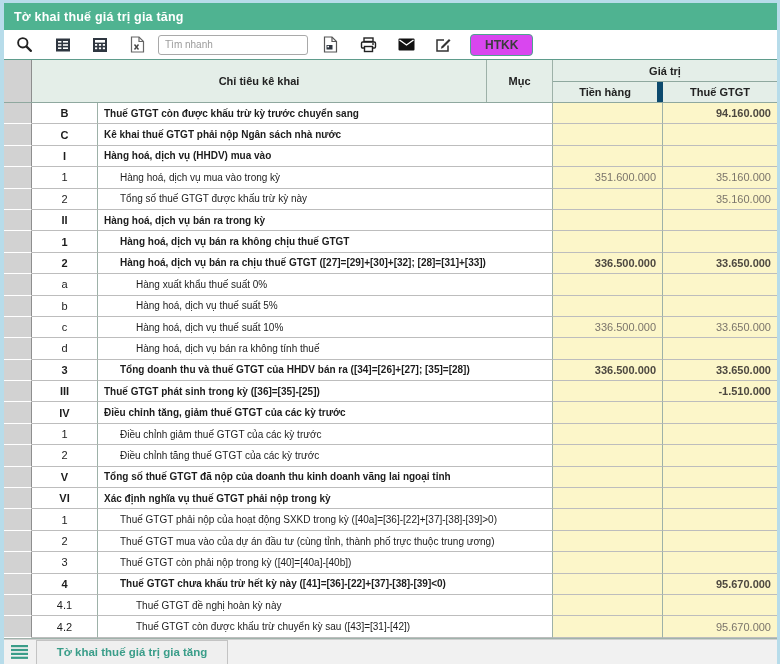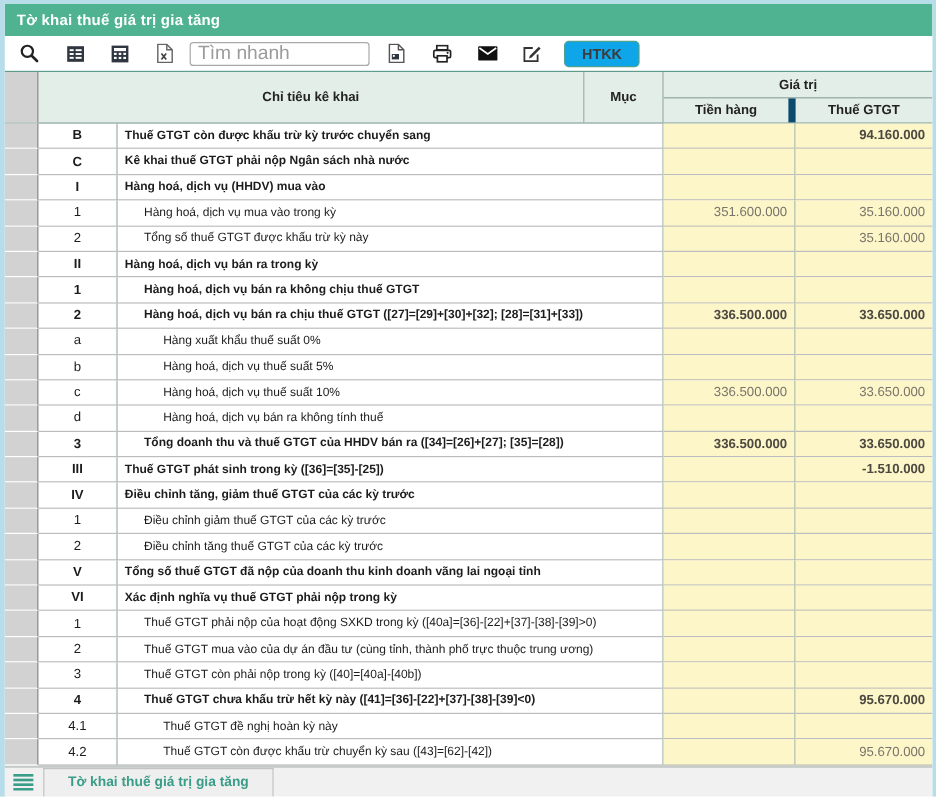--- a/index.html
+++ b/index.html
@@ -13,25 +13,25 @@
     height:27px;background:#4fb391;color:#fff;font-size:12.5px;font-weight:bold;
     display:flex;align-items:center;padding-left:10px;flex:0 0 auto;letter-spacing:.2px;
   }
   .toolbar{
     height:29px;background:#fff;display:flex;align-items:center;flex:0 0 auto;
     padding-left:8px;
   }
   .tb-icon{width:24px;height:22px;display:flex;align-items:center;justify-content:center;cursor:pointer;margin-right:5px;}
   .tb-input{
     width:150px;height:20px;box-sizing:border-box;border:1px solid #a9a9a9;border-radius:3px;
-    font-size:16px;padding:0 6px;color:#333;margin:0 10px 0 4px;font-family:"Liberation Sans","DejaVu Sans",sans-serif;
+    font-size:10px;padding:0 6px;color:#333;margin:0 10px 0 4px;font-family:"Liberation Sans","DejaVu Sans",sans-serif;
   }
   .tb-input::placeholder{color:#9b9b9b;}
   .htkk-btn{
-    margin-left:10px;height:22px;padding:0 14px;background:#0ea5e9;border:1.5px solid #4fa38e;border-radius:4px;
+    margin-left:10px;height:22px;padding:0 14px;background:#d946ef;border:1.5px solid #4fa38e;border-radius:4px;
     font-size:12px;font-weight:bold;color:#3c3c3c;cursor:pointer;font-family:"Liberation Sans","DejaVu Sans",sans-serif;
   }
   
   .grid{flex:0 0 auto;border-top:1px solid #5f9c8c;border-bottom:1px solid #9fb3ab;}
   .hdr-wrap{display:flex;height:43px;box-sizing:border-box;background:#e4eee8;border-bottom:1px solid #8fa89f;}
   .cell{box-sizing:border-box;border-right:1px solid #9db1a8;overflow:hidden;white-space:nowrap;}
   .hcell{display:flex;align-items:center;justify-content:center;font-size:11px;font-weight:bold;color:#222;}
   .c-sel{flex:0 0 28px;background:#d2d2d2;border-right:1px solid #8e8e8e;}
   .c-muc{flex:0 0 66px;}
   .c-label{flex:0 0 455px;}
@@ -341,21 +341,21 @@
     <div class="cell c-sel"></div>
     <div class="cell c-muc">4.1</div>
     <div class="cell c-label" style="padding-left: 38px;">Thuế GTGT đề nghị hoàn kỳ này</div>
     <div class="cell c-tien"></div>
     <div class="cell c-thue"></div>
   </div>
 
   <div class="row">
     <div class="cell c-sel"></div>
     <div class="cell c-muc">4.2</div>
-    <div class="cell c-label" style="padding-left: 38px;">Thuế GTGT còn được khấu trừ chuyển kỳ sau ([43]=[62]-[42])</div>
+    <div class="cell c-label" style="padding-left: 38px;">Thuế GTGT còn được khấu trừ chuyển kỳ sau ([43]=[31]-[42])</div>
     <div class="cell c-tien"></div>
     <div class="cell c-thue">95.670.000</div>
   </div>
 </div>
   </div>
 
   <div class="statusbar">
     <span class="burger">
       <svg width="17" height="14" viewBox="0 0 17 14">
           <g fill="#3a9d89">

